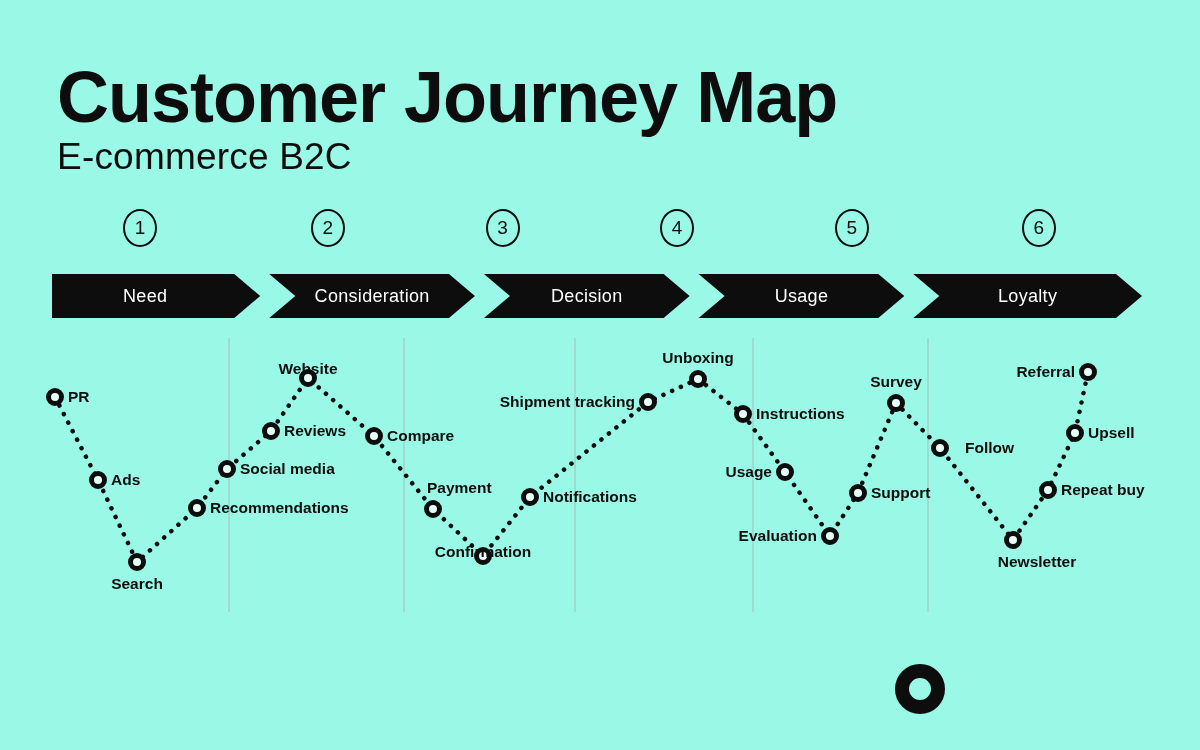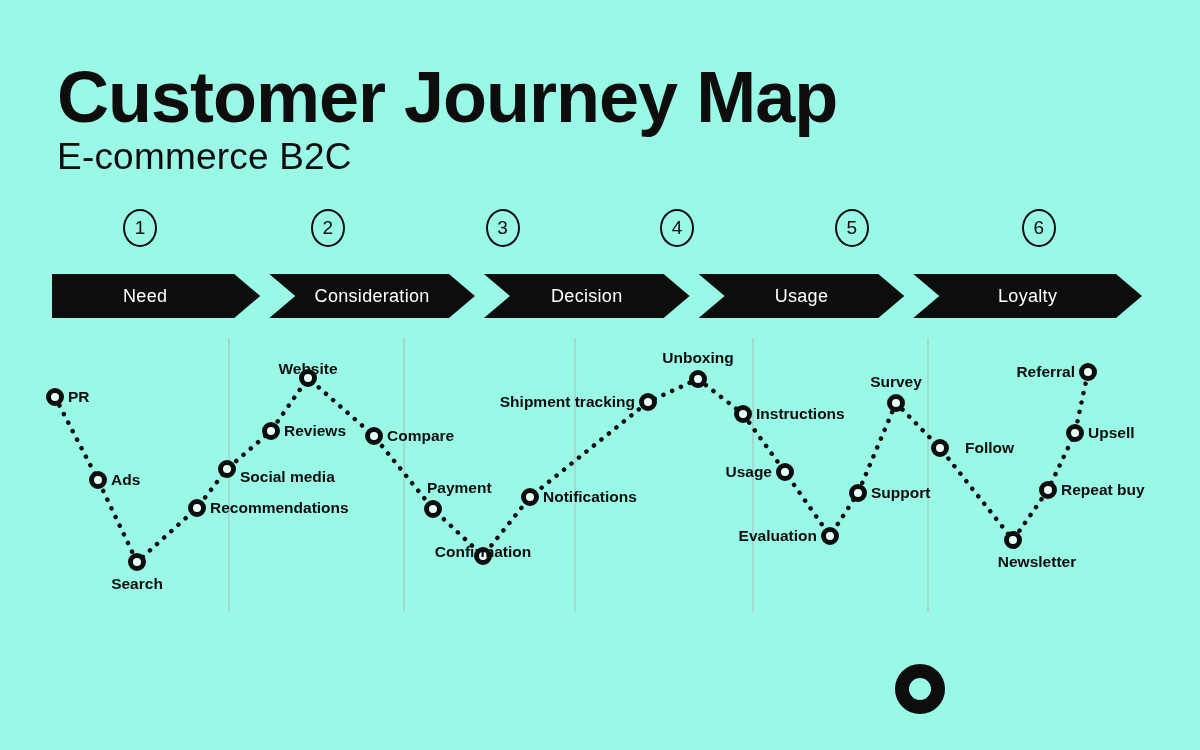--- a/index.html
+++ b/index.html
@@ -135,21 +135,21 @@
       <circle cx="1048" cy="490" r="6.5" fill="#E6FEF7" stroke="#0D0D0D" stroke-width="5"></circle>
       <circle cx="1075" cy="433" r="6.5" fill="#E6FEF7" stroke="#0D0D0D" stroke-width="5"></circle>
       <circle cx="1088" cy="372" r="6.5" fill="#E6FEF7" stroke="#0D0D0D" stroke-width="5"></circle>
     </svg>
 
   <div id="labelsLayer">
       <div class="pl pl-right" style="left: 68px; top: 397px; text-align: center;">PR</div>
       <div class="pl pl-right" style="left: 111px; top: 480px;">Ads</div>
       <div class="pl pl-below" style="left: 137px; top: 575px;">Search</div>
       <div class="pl pl-right" style="left: 210px; top: 508px;">Recommendations</div>
-      <div class="pl pl-right" style="left: 240px; top: 469px; margin-top: 8px;">Social media</div>
+      <div class="pl pl-right" style="left: 240px; top: 469px;">Social media</div>
       <div class="pl pl-right" style="left: 284px; top: 431px;">Reviews</div>
       <div class="pl pl-above" style="left: 308px; top: 366px; margin-top: 12px;">Website</div>
       <div class="pl pl-right" style="left: 387px; top: 436px;">Compare</div>
       <div class="pl pl-above-right" style="left: 427px; top: 497px;">Payment</div>
       <div class="pl pl-below" style="left: 483px; top: 543px;">Confirmation</div>
       <div class="pl pl-right" style="left: 543px; top: 497px;">Notifications</div>
       <div class="pl pl-left" style="left: 635px; top: 402px;">Shipment tracking</div>
       <div class="pl pl-above" style="left: 698px; top: 367px;">Unboxing</div>
       <div class="pl pl-right" style="left: 756px; top: 414px;">Instructions</div>
       <div class="pl pl-left" style="left: 772px; top: 472px;">Usage</div>

